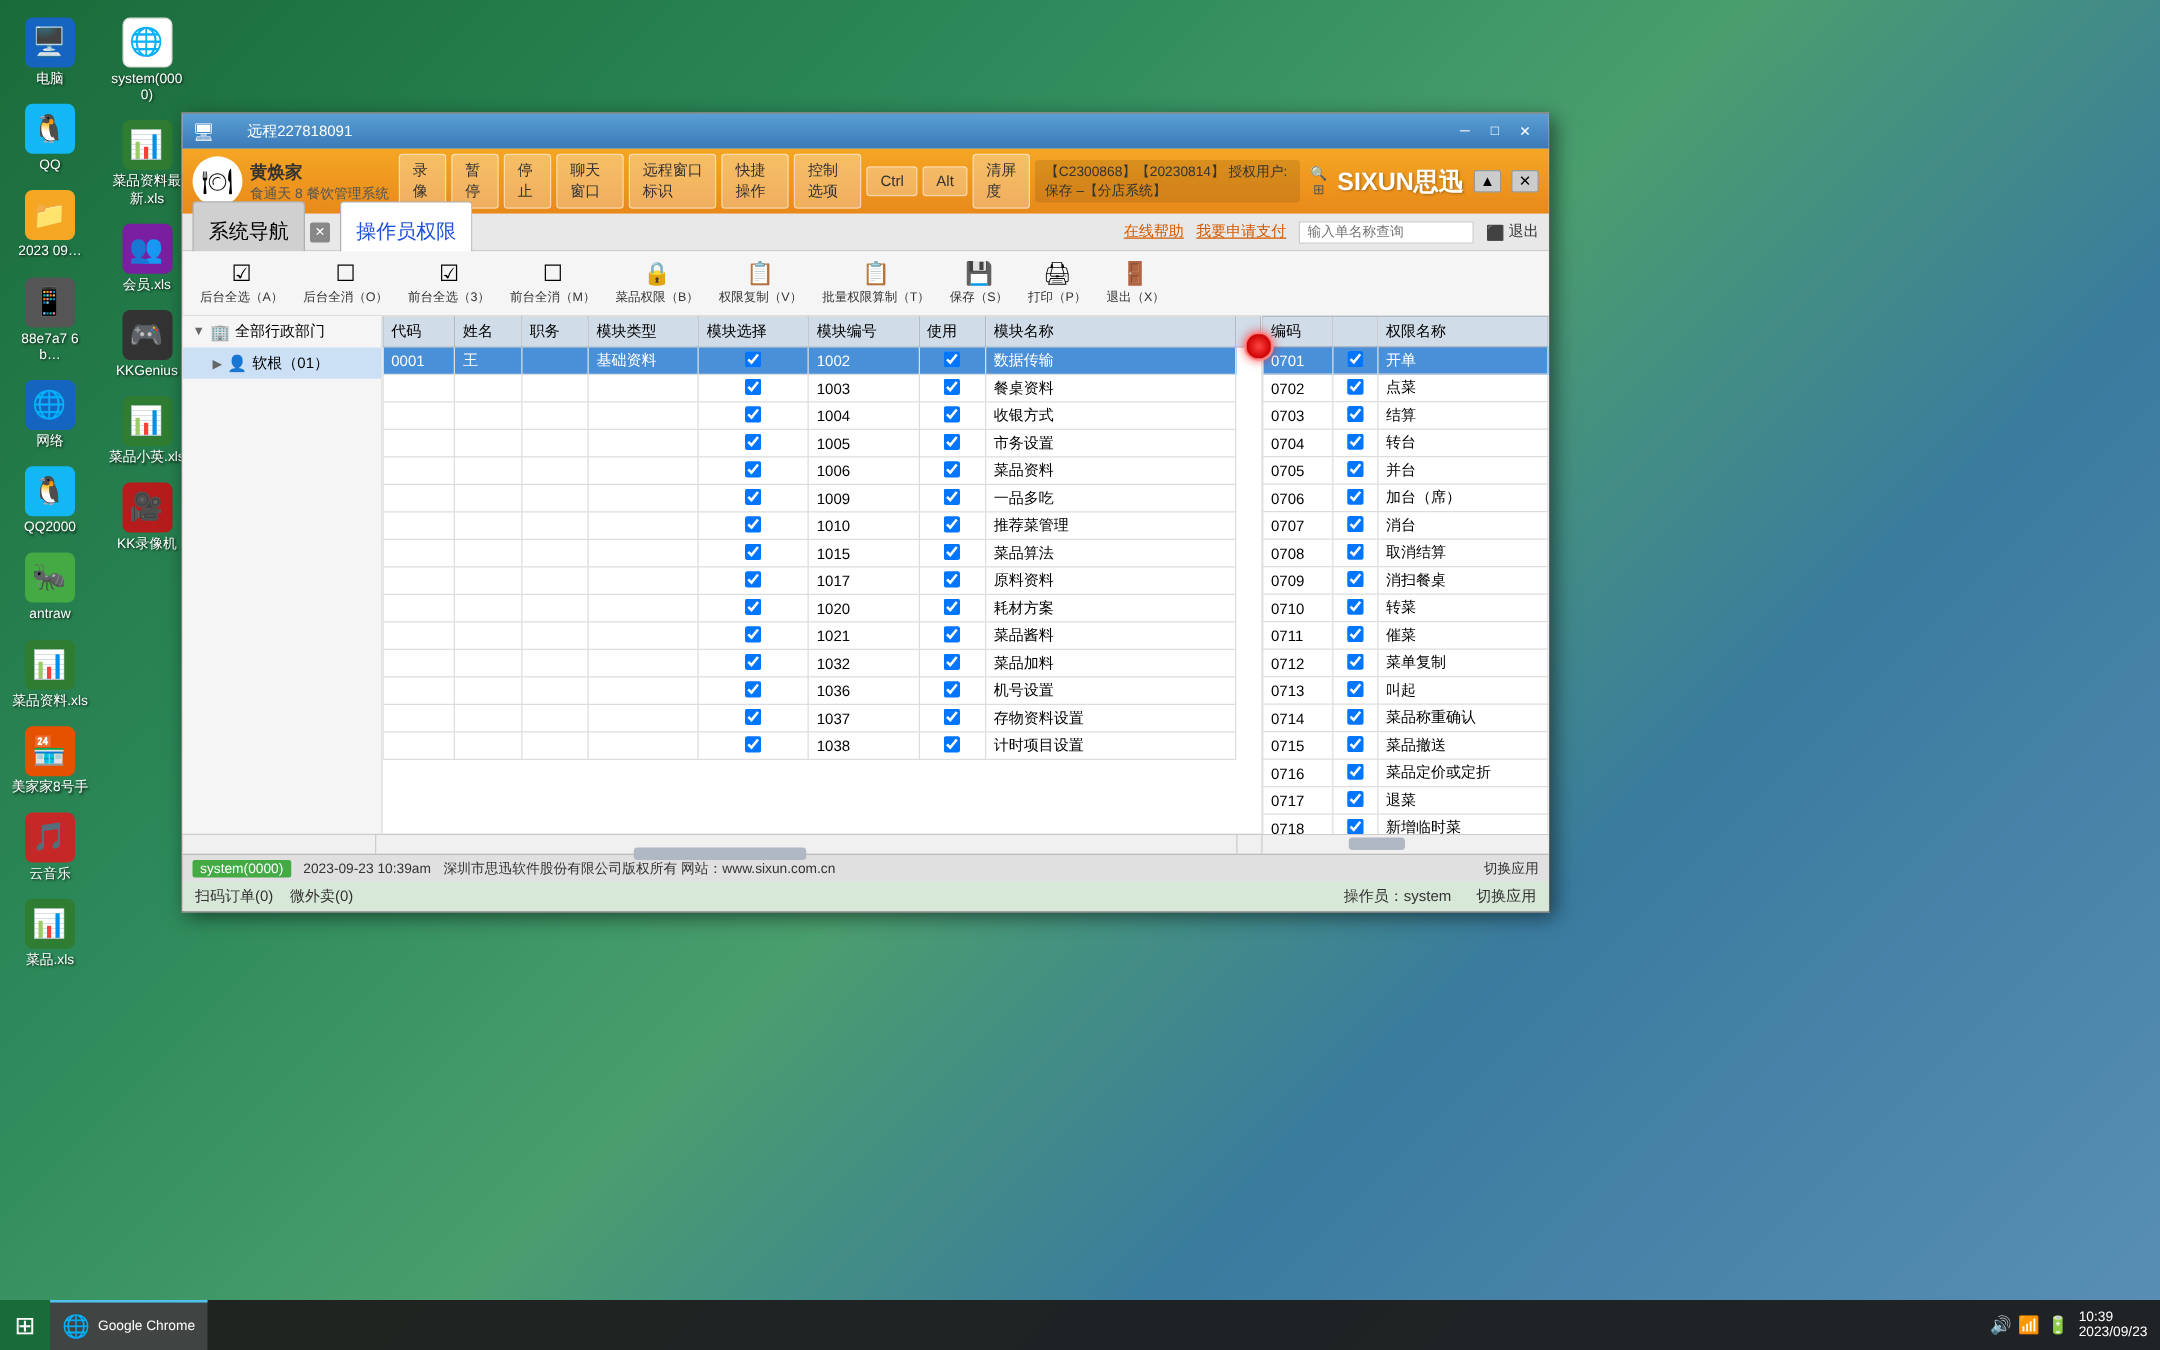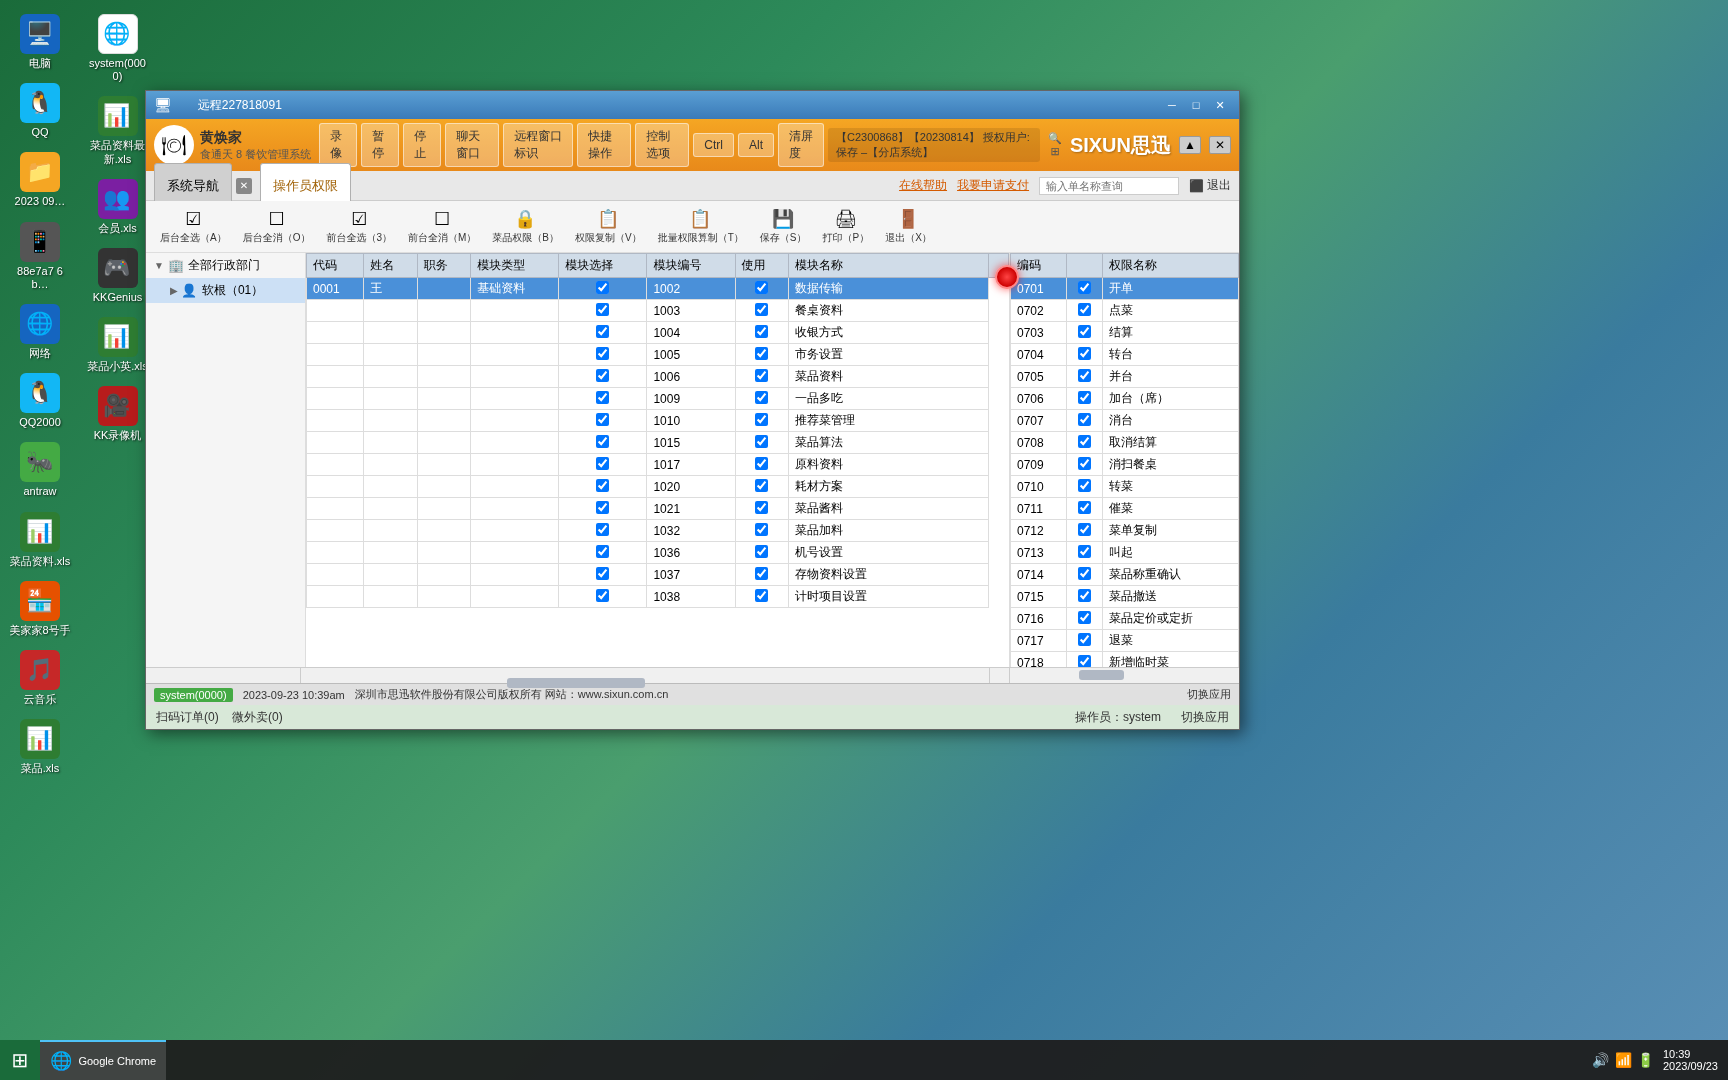--- a/index.html
+++ b/index.html
@@ -229,21 +229,21 @@
       align-items: center;
       padding: 0 8px;
       height: 30px;
     }
     .nav-btn {
       padding: 13px 12px;
       background: #d0d0d0;
       border: 1px solid #b0b0b0;
       border-radius: 3px;
       cursor: pointer;
-      font-size: 13px;
+      font-size: 16px;
       margin-right: 4px;
     }
     .nav-btn.active {
       background: white;
       border-bottom: 1px solid white;
       color: #d45a00;
     }
     .nav-close {
       width: 16px;
       height: 16px;
@@ -557,21 +557,21 @@
         </div>
         <div class="brand-logo">SIXUN思迅</div>
         <div class="hc-btn">▲</div>
         <div class="hc-btn">✕</div>
       </div>
     </div>
 
     <div class="nav-bar">
       <div class="nav-btn">系统导航</div>
       <div class="nav-close">✕</div>
-      <div class="nav-btn active" style="color:#a16207;">操作员权限</div>
+      <div class="nav-btn active" style="color:#1d4ed8;">操作员权限</div>
       <div class="nav-right">
         <span class="nav-link">在线帮助</span>
         <span class="nav-link">我要申请支付</span>
         <input class="nav-search" type="text" placeholder="输入单名称查询" style="">
         <div class="nav-logout">
           <span>⬛</span>
           <span>退出</span>
         </div>
       </div>
     </div>

